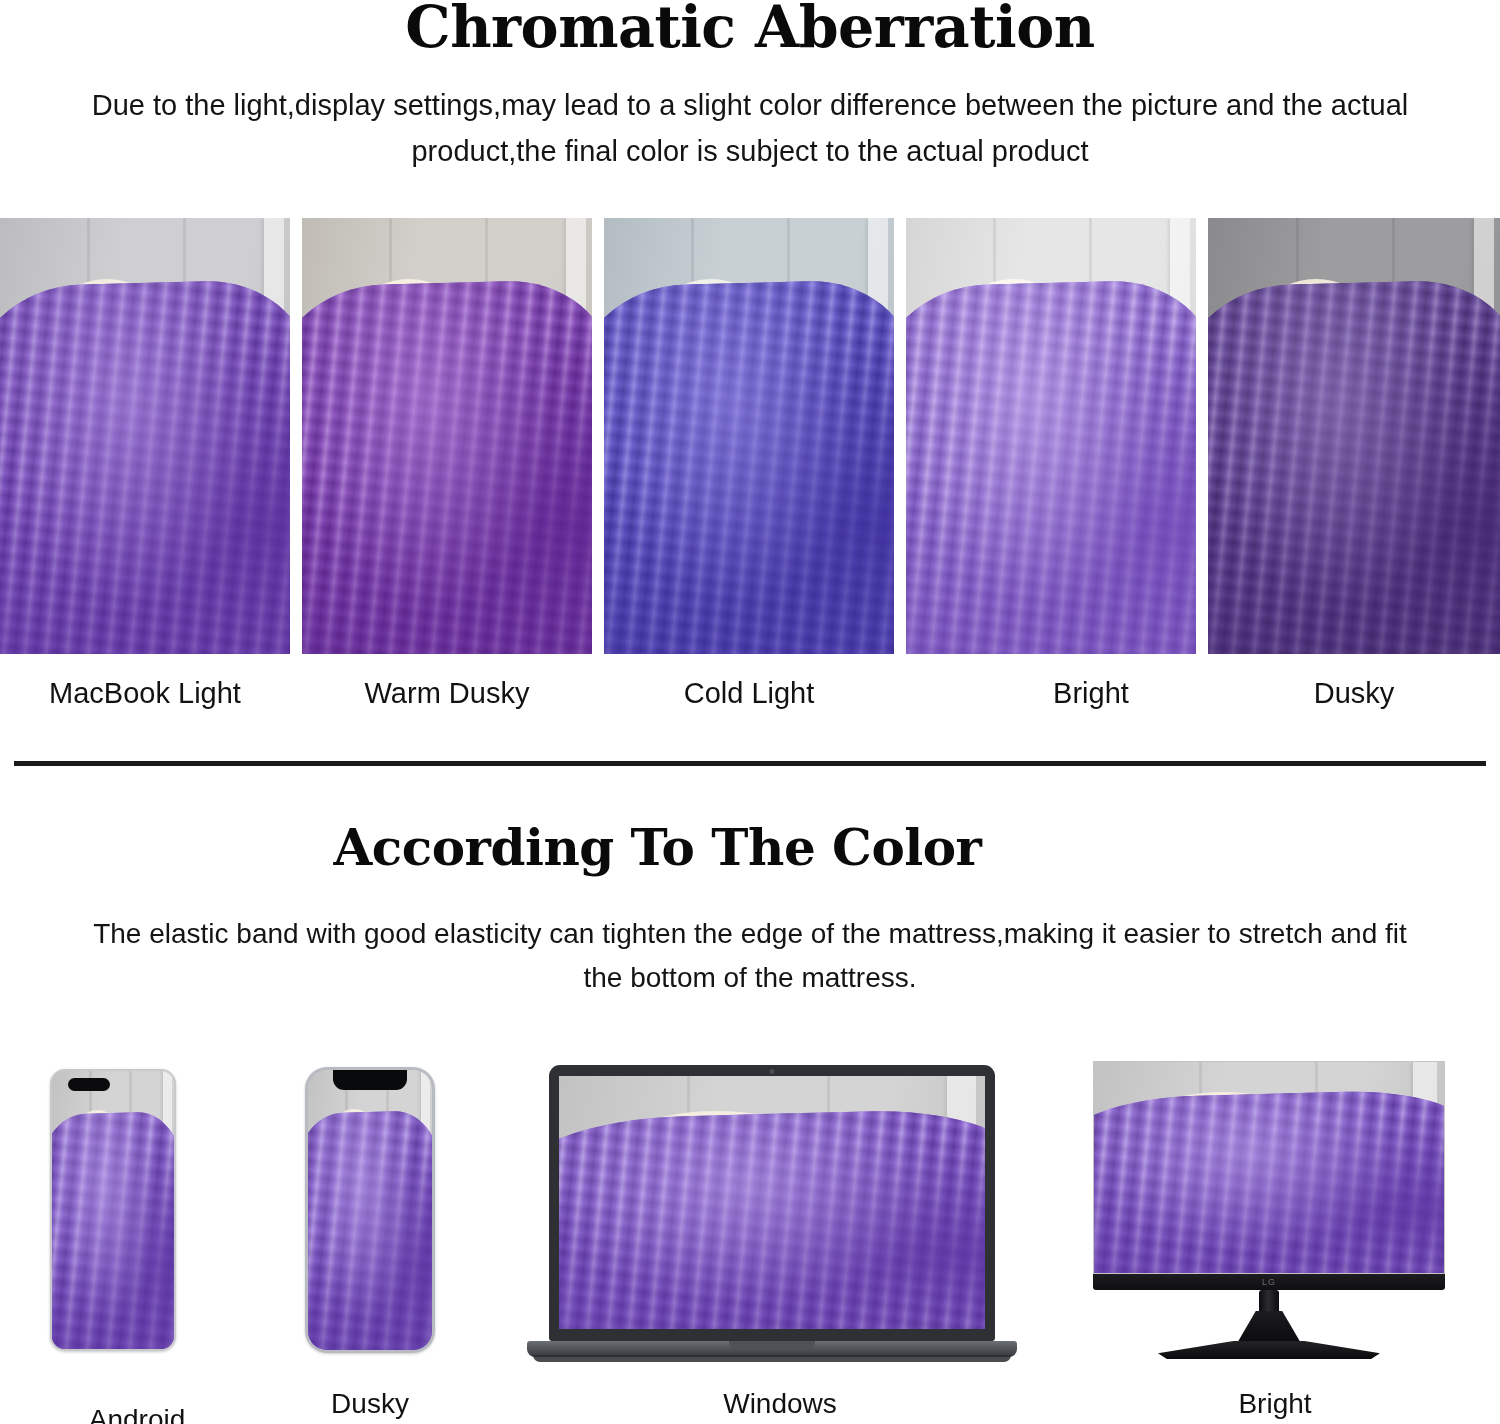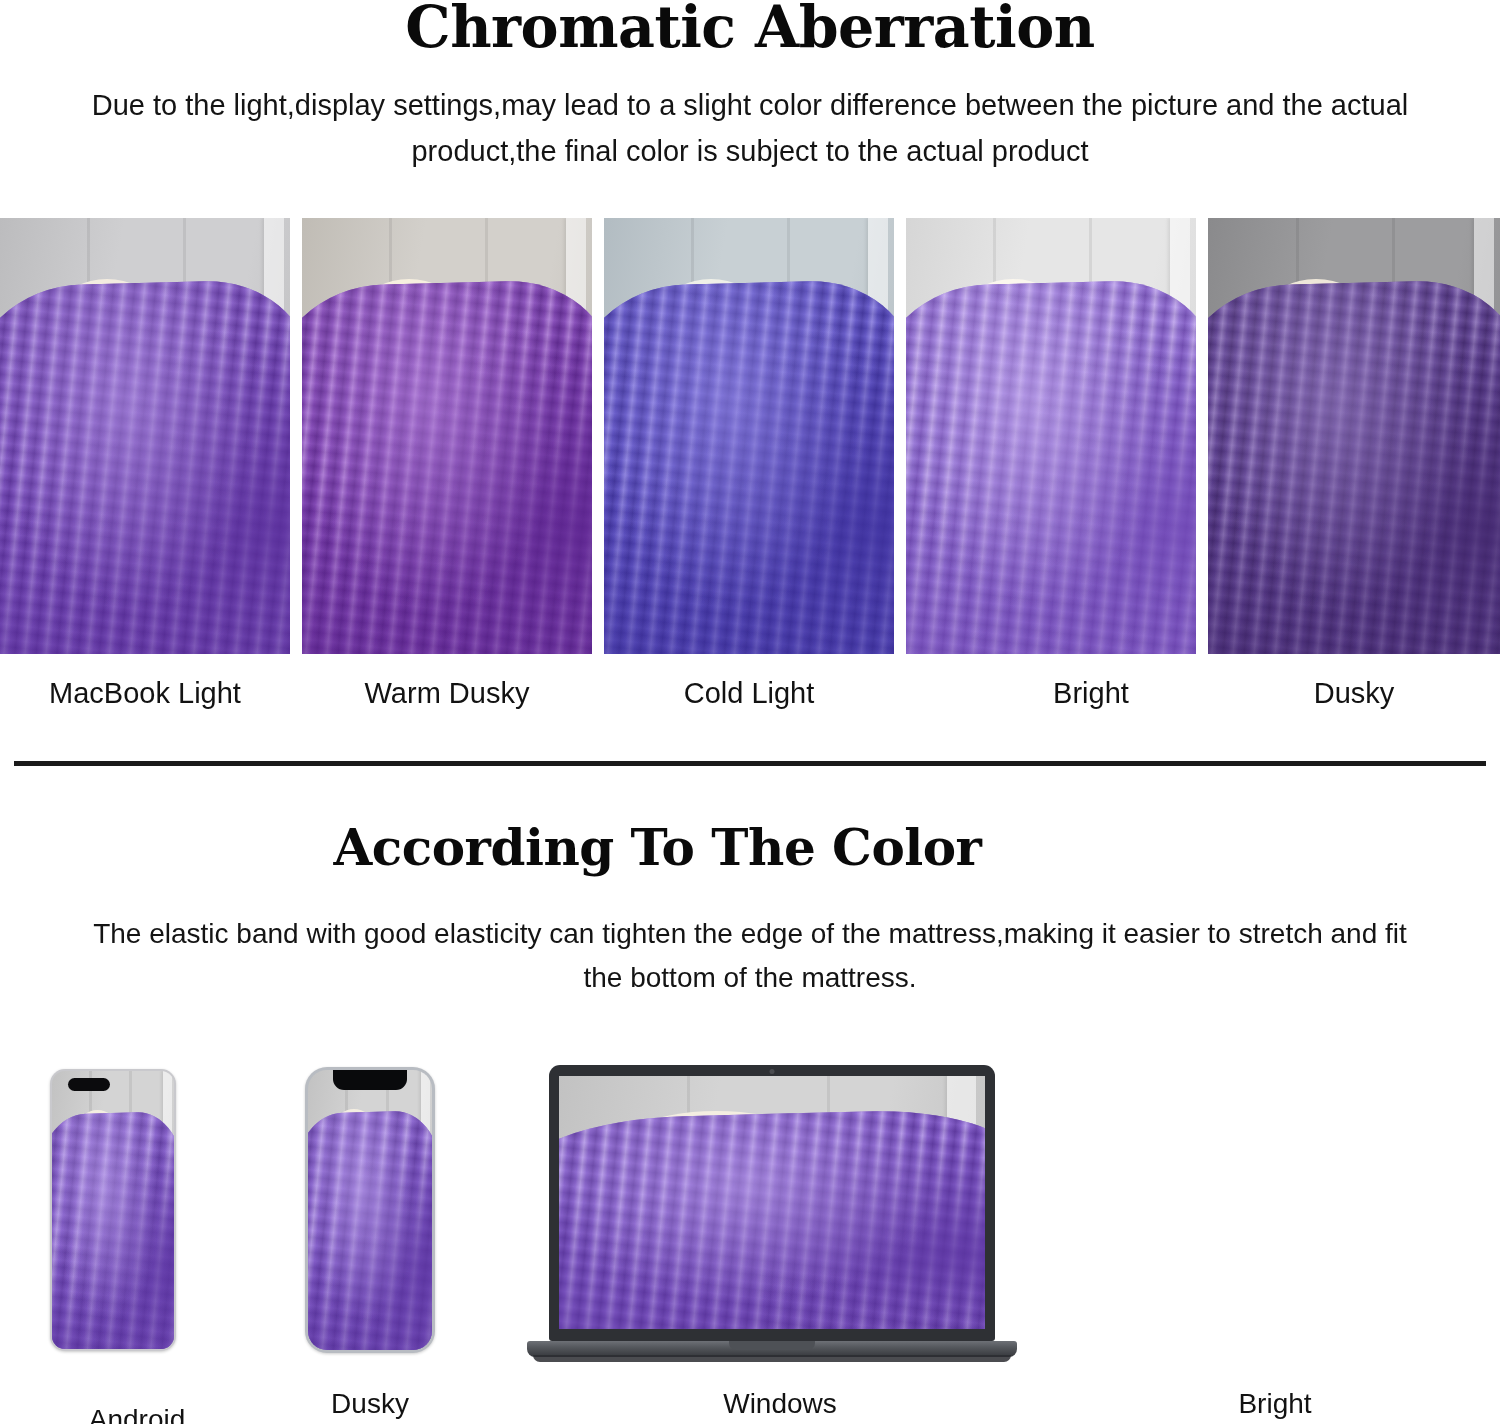--- a/index.html
+++ b/index.html
@@ -582,19 +582,42 @@
             <div class="sheen" style="background: radial-gradient(at 46% 30%, rgba(192, 168, 238, 0.533) 0%, transparent 52%), radial-gradient(at 88% 62%, rgba(93, 54, 163, 0.8) 0%, transparent 58%), linear-gradient(200deg, transparent 55%, rgba(93, 54, 163, 0.667) 100%);"></div>
           </div>
         </div>
       </div>
     </div>
     <div class="mb-base"></div>
     <div class="mb-notch"></div>
     <div class="mb-foot"></div>
   </div>
 
+  <div class="device" id="device-windows">
+    <div class="mon-screen">
+      <div class="scene dev-scene wide">
+        <div class="wall" style="background: linear-gradient(100deg, rgb(194, 194, 194) 0%, rgb(212, 212, 212) 35%, rgb(212, 212, 212) 72%, rgb(194, 194, 194) 100%);">
+            <div class="wall-trim"></div>
+          </div>
+        <div class="floor" style="background: linear-gradient(rgb(227, 223, 219), rgb(194, 194, 194));"></div>
+        <div class="chair-back" style="background: radial-gradient(at 32% 28%, rgb(244, 238, 225) 0%, rgb(244, 238, 225) 48%, rgb(229, 221, 204) 100%);"></div>
+        <div class="chair-arm" style="background: radial-gradient(at 32% 28%, rgb(244, 238, 225) 0%, rgb(244, 238, 225) 48%, rgb(229, 221, 204) 100%);"></div>
+        <div class="chair-right" style="background: radial-gradient(at 32% 28%, rgb(244, 238, 225) 0%, rgb(244, 238, 225) 48%, rgb(229, 221, 204) 100%);"></div>
+        <div class="blanket" style="background: linear-gradient(168deg, rgb(169, 138, 224) 0%, rgb(127, 87, 201) 34%, rgb(127, 87, 201) 62%, rgb(93, 54, 163) 100%);">
+          <div class="ribs" style="background: repeating-linear-gradient(97deg, rgb(93, 54, 163) 0px, rgb(127, 87, 201) 5px, rgb(192, 168, 238) 10px, rgb(127, 87, 201) 15px, rgb(93, 54, 163) 21px);"></div>
+          <div class="ribs-2" style="background: repeating-linear-gradient(8deg, rgba(0, 0, 0, 0.22) 0px, rgba(255, 255, 255, 0.18) 7px, rgba(0, 0, 0, 0.22) 15px);"></div>
+          <div class="sheen" style="background: radial-gradient(at 46% 30%, rgba(192, 168, 238, 0.533) 0%, transparent 52%), radial-gradient(at 88% 62%, rgba(93, 54, 163, 0.8) 0%, transparent 58%), linear-gradient(200deg, transparent 55%, rgba(93, 54, 163, 0.667) 100%);"></div>
+        </div>
+      </div>
+    </div>
+    <div class="mon-chin"></div>
+    <div class="mon-logo">LG</div>
+    <div class="mon-neck"></div>
+    <div class="mon-cone"></div>
+    <div class="mon-base"></div>
+  </div>
 
 </div>
 
 <div class="device-caption" id="cap-android">Android</div>
 <div class="device-caption" id="cap-iphone">Dusky</div>
 <div class="device-caption" id="cap-macbook">Windows</div>
 <div class="device-caption" id="cap-windows">Bright</div>
 
 </body></html>

